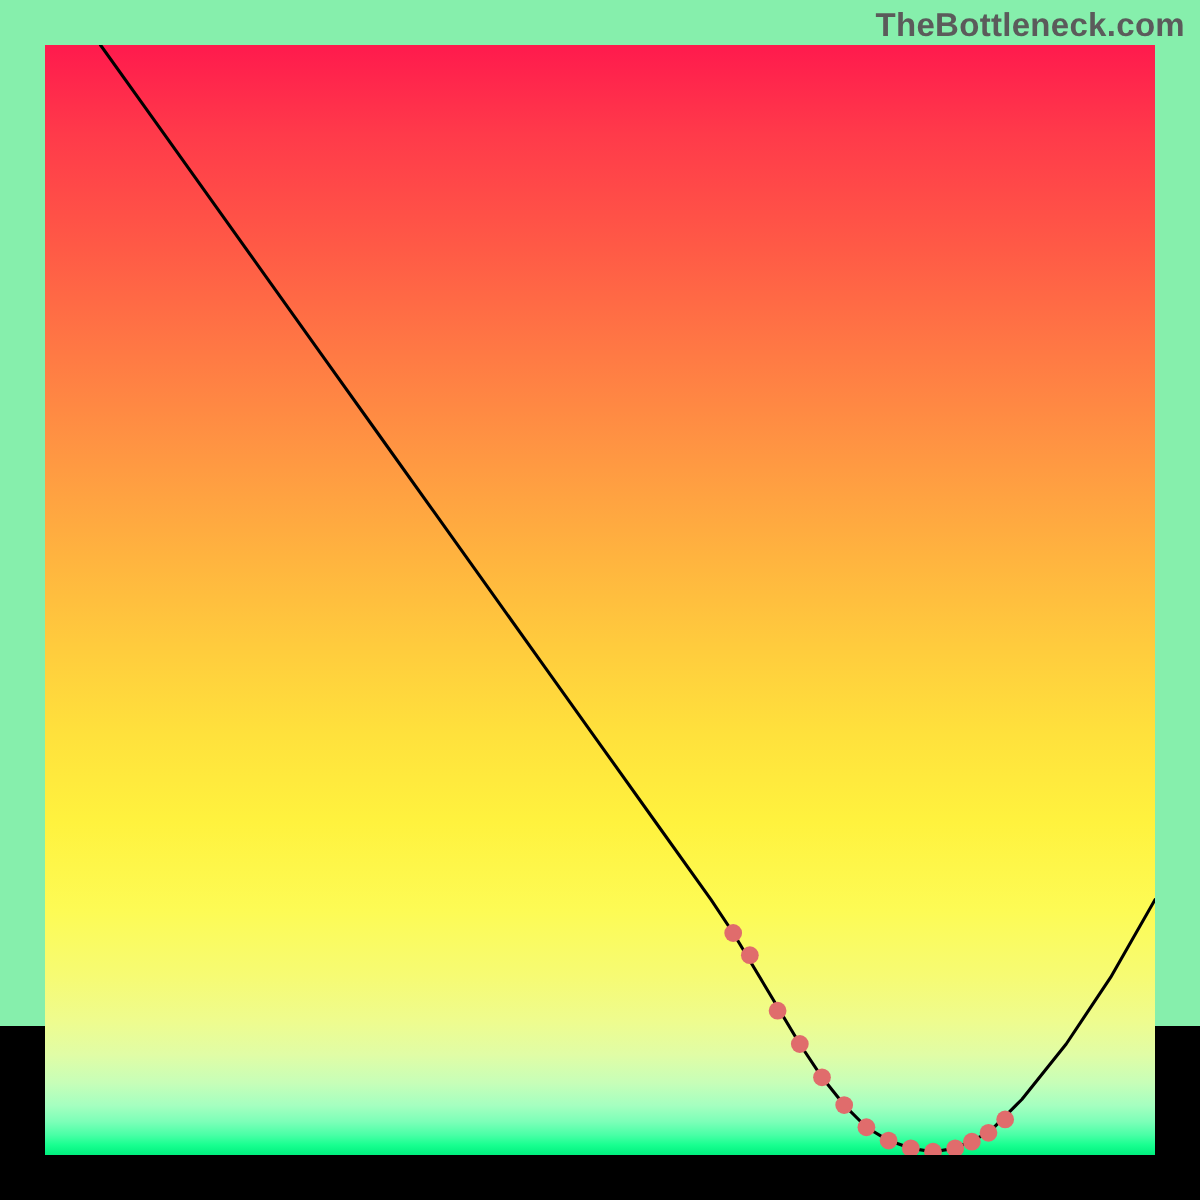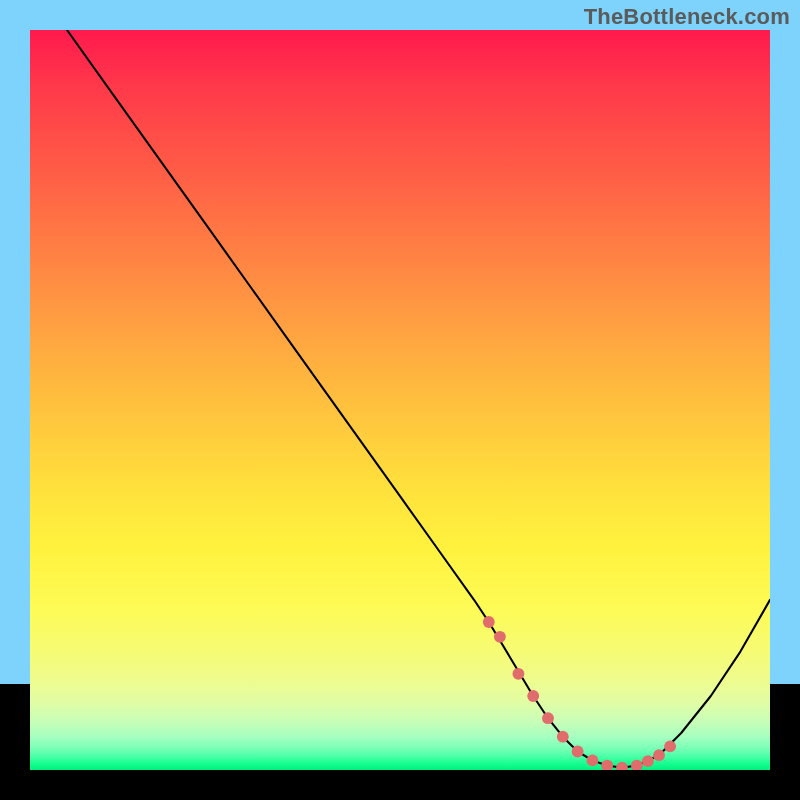--- a/index.html
+++ b/index.html
@@ -8,21 +8,21 @@
     width: 800px;
     height: 800px;
     background: #000;
     overflow: hidden;
     font-family: Arial, Helvetica, sans-serif;
   }
   .frame {
     position: relative;
     width: 800px;
     height: 684px;
-    background: #7dd3fc;
+    background: #86efac;
   }
   .attribution {
     position: absolute;
     top: 4px;
     right: 10px;
     color: #5b5b5b;
     font-size: 22px;
     font-weight: 600;
     letter-spacing: 0.2px;
     z-index: 5;

